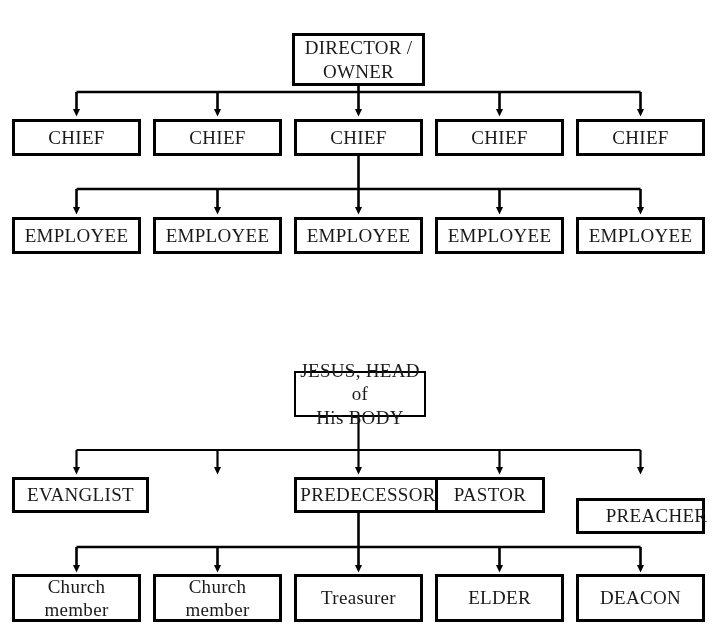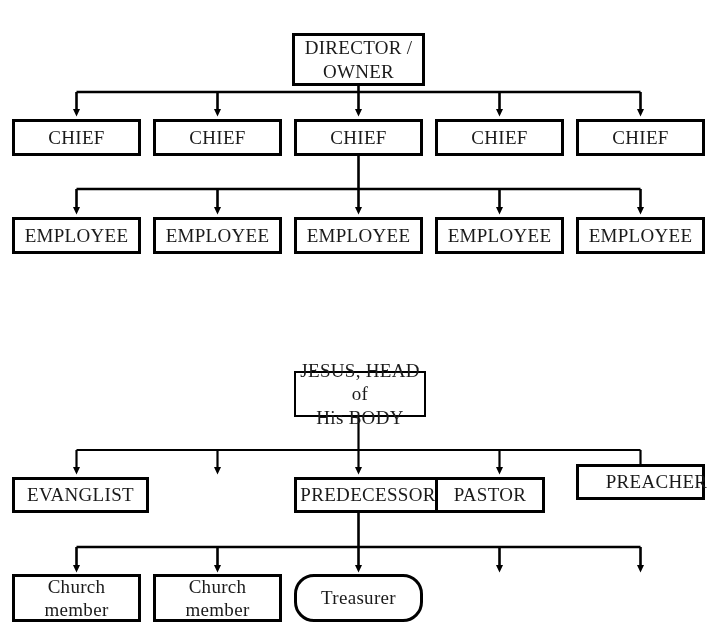--- a/index.html
+++ b/index.html
@@ -153,27 +153,33 @@
 
   <div class="node-box" style="left:12px; top:477px; width:137px; height:36px;">
     <span class="label">EVANGLIST</span>
   </div>
   <div class="node-box" style="left:294px; top:477px; width:148px; height:36px;">
     <span class="label">PREDECESSOR</span>
   </div>
   <div class="node-box" style="left:435px; top:477px; width:110px; height:36px;">
     <span class="label">PASTOR</span>
   </div>
-  <div class="node-box" style="left:576px; top:464px; width:129px; height:36px;padding-left:32px;">
+  <div class="node-box" style="left:576px; top:498px; width:129px; height:36px;padding-left:32px;">
     <span class="label">PREACHER</span>
   </div>
 
   <div class="node-box" style="left:12px; top:574px; width:129px; height:48px;">
     <span class="label">Church member</span>
   </div>
   <div class="node-box" style="left:153px; top:574px; width:129px; height:48px;">
     <span class="label">Church member</span>
   </div>
-  <div class="node-box" style="left:294px; top:574px; width:129px; height:48px;border-radius:20px;">
+  <div class="node-box" style="left:294px; top:574px; width:129px; height:48px;">
     <span class="label">Treasurer</span>
+  </div>
+  <div class="node-box" style="left:435px; top:574px; width:129px; height:48px;">
+    <span class="label">ELDER</span>
+  </div>
+  <div class="node-box" style="left:576px; top:574px; width:129px; height:48px;">
+    <span class="label">DEACON</span>
   </div>
 
 </div>
 
 </body></html>

